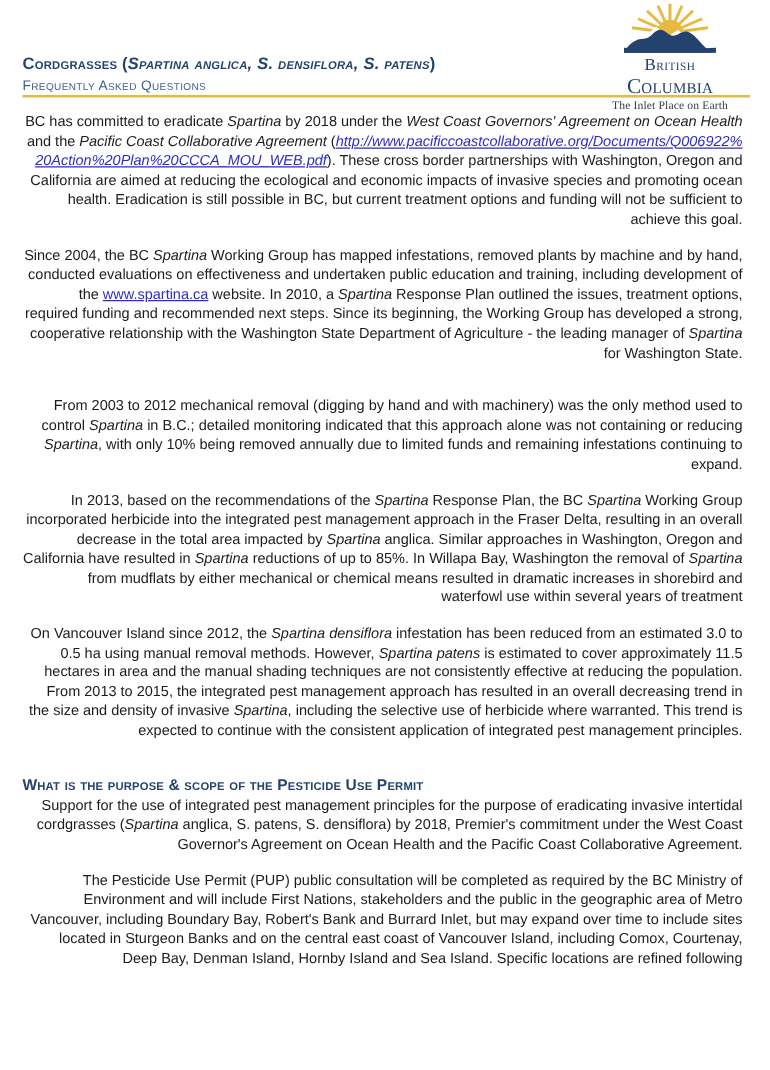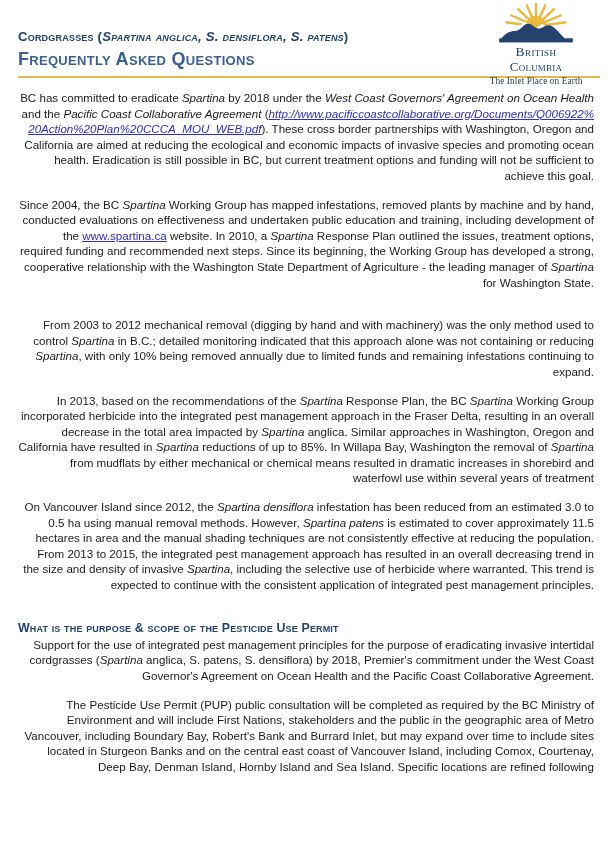--- a/index.html
+++ b/index.html
@@ -23,37 +23,37 @@
   }
 
   
   .header {
     position: relative;
     height: 76px;
   }
   .title-block {
     position: absolute;
     left: 1px;
-    top: 28px;
+    top: 42px;
   }
   .doc-title {
     font-size: 13.2px;
     font-weight: bold;
     color: #23436e;
     font-variant: small-caps;
     letter-spacing: 0.2px;
     line-height: 1.35;
     white-space: nowrap;
   }
   .doc-title .sci {
     font-style: italic;
   }
   .doc-subtitle {
-    font-size: 18px;
-    font-weight: bold;
+    font-size: 11px;
+    font-weight: normal;
     color: #3a5f92;
     font-variant: small-caps;
     letter-spacing: 0.3px;
     margin-top: 3px;
     white-space: nowrap;
   }
 
   
   .logo {
     position: absolute;
@@ -70,21 +70,21 @@
   }
   .logo-wordmark {
     font-family: "Liberation Serif", serif;
     color: #23436e;
     font-size: 13.5px;
     line-height: 1.08;
     letter-spacing: 0.4px;
     font-variant: small-caps;
     margin-top: 1px;
   }
-  .logo-wordmark .l2 { font-size: 13px; letter-spacing: 0.2px; }
+  .logo-wordmark .l2 { font-size: 17px; letter-spacing: 0.2px; }
   .logo-tag {
     font-family: "Liberation Serif", serif;
     color: #33404f;
     font-size: 9.3px;
     margin-top: 2px;
     letter-spacing: 0.1px;
   }
 
   
   .rule {

